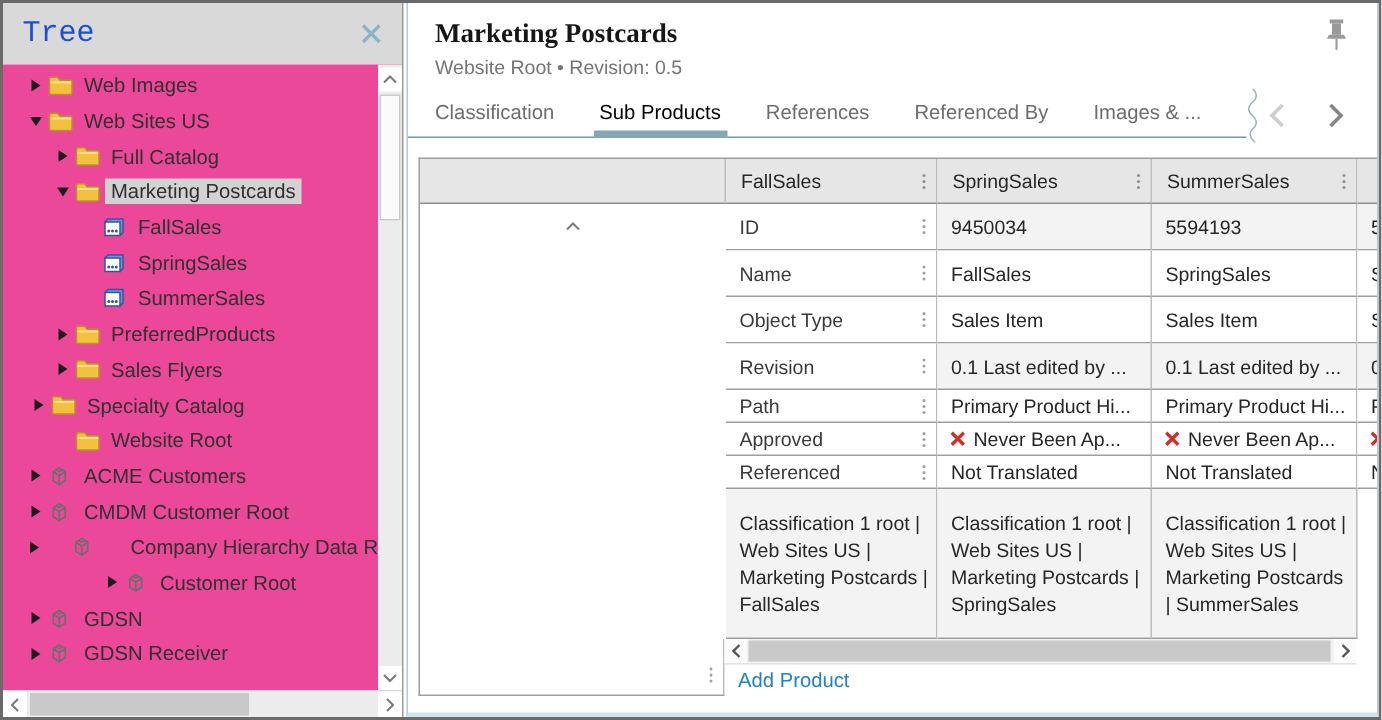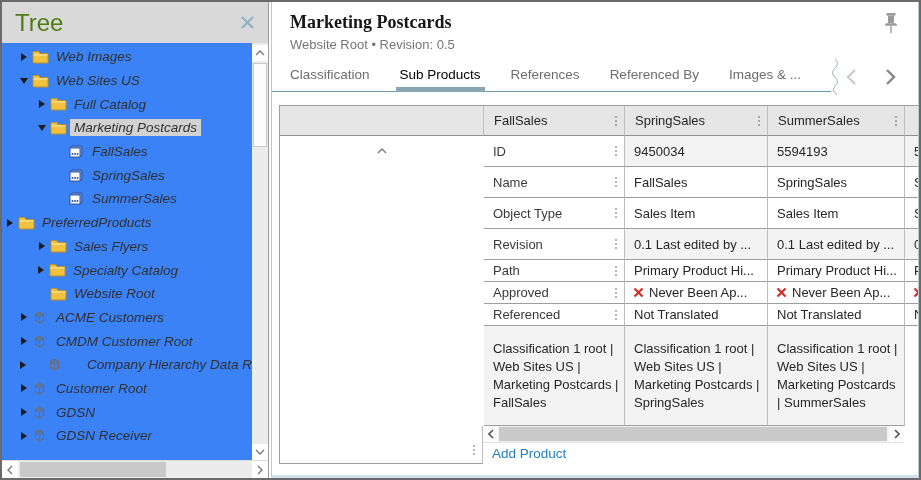--- a/index.html
+++ b/index.html
@@ -4,23 +4,23 @@
 <style>
   * { margin:0; padding:0; box-sizing:border-box; }
   html,body { background:#ffffff; }
   body { font-family:"Liberation Sans","DejaVu Sans",sans-serif; font-size:13px; color:#2e2e2e; }
 
   .window { width:921px; height:480px; border:2px solid #6a6a6a; display:flex; background:#fff; overflow:hidden; }
 
   
   .tree-panel { width:267px; flex:none; border-right:1px solid #9a9a9a; display:flex; flex-direction:column; background:#fff; position:relative; }
   .tree-header { height:41px; flex:none; background:#d9d9d9; display:flex; align-items:center; justify-content:space-between; padding:0 12px 0 13px; }
-  .tree-title { font-family:Liberation Sans, sans-serif; font-size:24px; color:#4d7c0f; }
+  .tree-title { font-family:Liberation Mono, monospace; font-size:20px; color:#1d4ed8; }
   .tree-close { width:18px; height:18px; cursor:pointer; display:flex; align-items:center; justify-content:center; }
-  .tree-body { position:relative; flex:1; overflow:hidden; background:#3b82f6; padding-top:2px;font-style:italic; }
+  .tree-body { position:relative; flex:1; overflow:hidden; background:#ec4899; padding-top:2px; }
   .tree-row { height:23.7px; display:flex; align-items:center; white-space:nowrap; cursor:default; }
   .tw-arrow { width:16px; flex:none; display:flex; align-items:center; justify-content:center; }
   .tri-right { width:0; height:0; border-left:6px solid #1c1c1c; border-top:4px solid transparent; border-bottom:4px solid transparent; }
   .tri-down { width:0; height:0; border-top:6px solid #1c1c1c; border-left:4px solid transparent; border-right:4px solid transparent; }
   .tw-icon { width:20px; flex:none; display:flex; align-items:center; }
   .tw-label { font-size:13.5px; color:#303030; padding:1px 4px; }
   .tw-label.selected { background:#d2d2d2; }
 
   
   .tree-vscroll { position:absolute; top:0; right:0; width:16px; bottom:18px; background:#ececec; }
@@ -177,21 +177,21 @@
               <svg width="15" height="13" viewBox="0 0 15 13">
                 <path d="M2 3 L4 1 L14 1 L14 10 L12 12 Z" fill="#6e96e0" stroke="#32549e" stroke-width="1"></path>
                 <rect x="2" y="3" width="10" height="9" fill="#ffffff" stroke="#32549e" stroke-width="1"></rect>
                 <circle cx="4.5" cy="9" r="1" fill="#32549e"></circle>
                 <circle cx="7" cy="9" r="1" fill="#32549e"></circle>
                 <circle cx="9.5" cy="9" r="1" fill="#32549e"></circle>
               </svg>
             </span>
             <span class="tw-label">SummerSales</span>
           </div>
-          <div class="tree-row" style="">
+          <div class="tree-row" style="padding-left: 32px;">
             <span class="tw-arrow">
               <span class="tri-right"></span>
             </span>
             <span class="tw-icon">
               <svg width="17" height="14" viewBox="0 0 17 14">
                 <path d="M1 3.5 L1 12 A1 1 0 0 0 2 13 L15 13 A1 1 0 0 0 16 12 L16 4.5 A1 1 0 0 0 15 3.5 L8 3.5 L6.5 1.5 L2 1.5 A1 1 0 0 0 1 2.5 Z" fill="#f2c23f" stroke="#b8912a" stroke-width="1"></path>
                 <path d="M1.5 5 L15.5 5" stroke="#f7dd8d" stroke-width="1.4"></path>
               </svg>
             </span>
             <span class="tw-label">PreferredProducts</span>
@@ -201,21 +201,21 @@
               <span class="tri-right"></span>
             </span>
             <span class="tw-icon">
               <svg width="17" height="14" viewBox="0 0 17 14">
                 <path d="M1 3.5 L1 12 A1 1 0 0 0 2 13 L15 13 A1 1 0 0 0 16 12 L16 4.5 A1 1 0 0 0 15 3.5 L8 3.5 L6.5 1.5 L2 1.5 A1 1 0 0 0 1 2.5 Z" fill="#f2c23f" stroke="#b8912a" stroke-width="1"></path>
                 <path d="M1.5 5 L15.5 5" stroke="#f7dd8d" stroke-width="1.4"></path>
               </svg>
             </span>
             <span class="tw-label">Sales Flyers</span>
           </div>
-          <div class="tree-row" style="padding-left: 31px;">
+          <div class="tree-row" style="padding-left: 16px;">
             <span class="tw-arrow">
               <span class="tri-right"></span>
             </span>
             <span class="tw-icon">
               <svg width="17" height="14" viewBox="0 0 17 14">
                 <path d="M1 3.5 L1 12 A1 1 0 0 0 2 13 L15 13 A1 1 0 0 0 16 12 L16 4.5 A1 1 0 0 0 15 3.5 L8 3.5 L6.5 1.5 L2 1.5 A1 1 0 0 0 1 2.5 Z" fill="#f2c23f" stroke="#b8912a" stroke-width="1"></path>
                 <path d="M1.5 5 L15.5 5" stroke="#f7dd8d" stroke-width="1.4"></path>
               </svg>
             </span>
             <span class="tw-label">Specialty Catalog</span>
@@ -256,21 +256,21 @@
             <span class="tw-arrow">
               <span class="tri-right"></span>
             </span>
             <span class="tw-icon">
               <svg width="15" height="15" viewBox="0 0 15 15">
                 <path d="M3.5 4.5 L7.5 2 L11.5 4.5 L11.5 10.5 L7.5 13 L3.5 10.5 Z M3.5 4.5 L7.5 7 L11.5 4.5 M7.5 7 L7.5 13 M5.5 3.2 L7.5 2 L9.5 3.2 L7.5 4.4 Z" fill="none" stroke="#6d6d6d" stroke-width="1.1" stroke-linejoin="round"></path>
               </svg>
             </span>
             <span class="tw-label">Company Hierarchy Data Root</span>
           </div>
-          <div class="tree-row" style="padding-left: 14px;">
+          <div class="tree-row" style="padding-left: 14px; justify-content: center;">
             <span class="tw-arrow">
               <span class="tri-right"></span>
             </span>
             <span class="tw-icon">
               <svg width="15" height="15" viewBox="0 0 15 15">
                 <path d="M3.5 4.5 L7.5 2 L11.5 4.5 L11.5 10.5 L7.5 13 L3.5 10.5 Z M3.5 4.5 L7.5 7 L11.5 4.5 M7.5 7 L7.5 13 M5.5 3.2 L7.5 2 L9.5 3.2 L7.5 4.4 Z" fill="none" stroke="#6d6d6d" stroke-width="1.1" stroke-linejoin="round"></path>
               </svg>
             </span>
             <span class="tw-label">Customer Root</span>
           </div>

